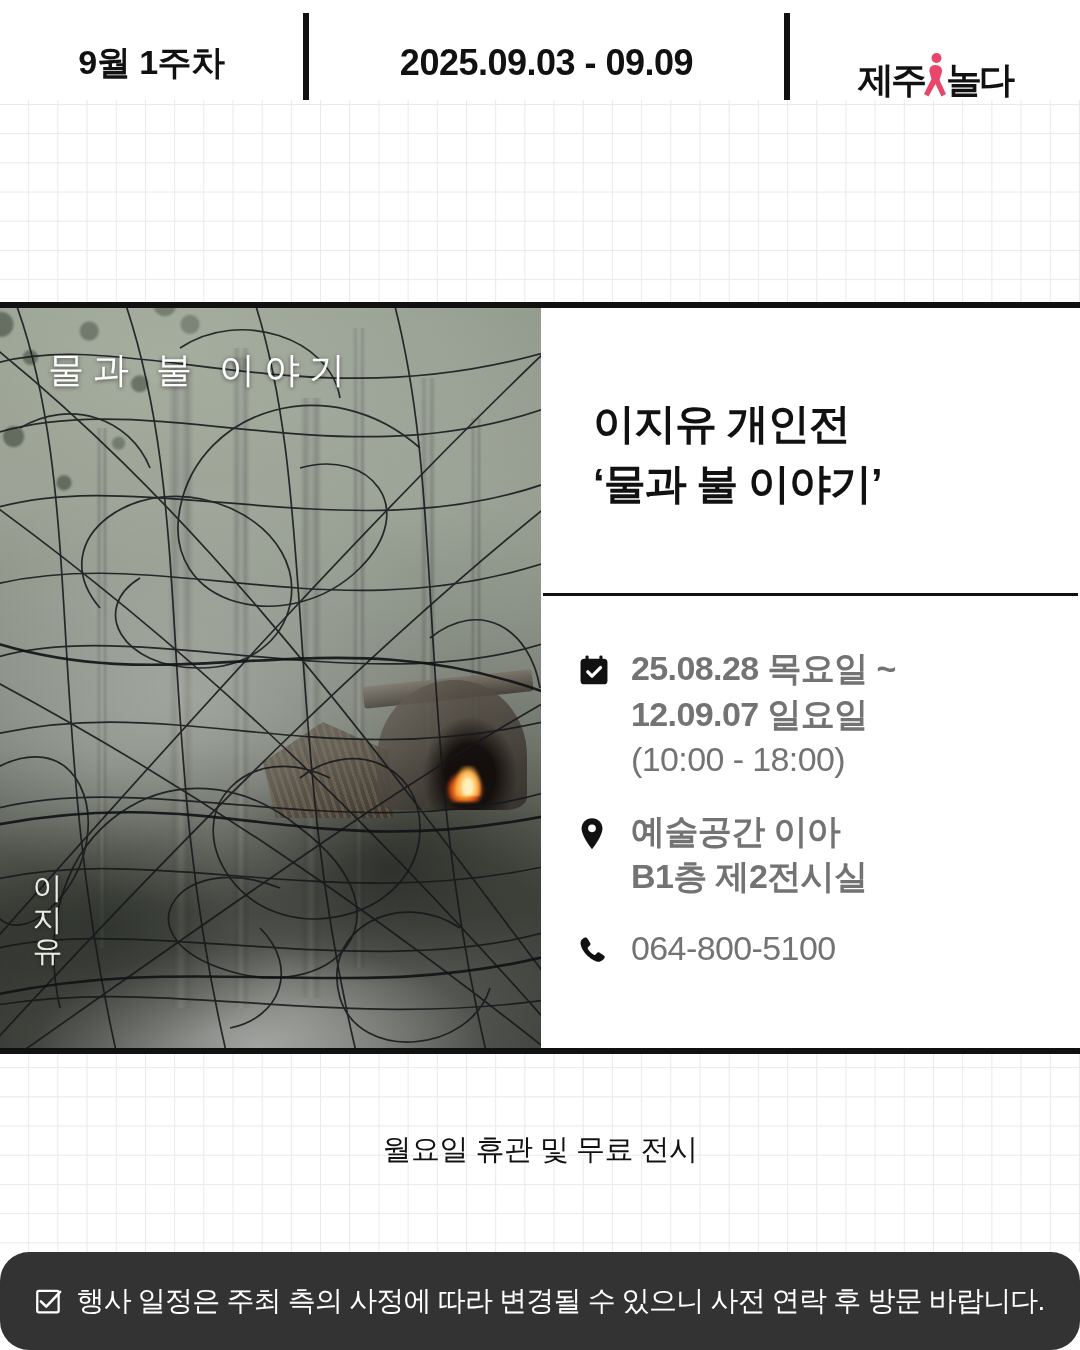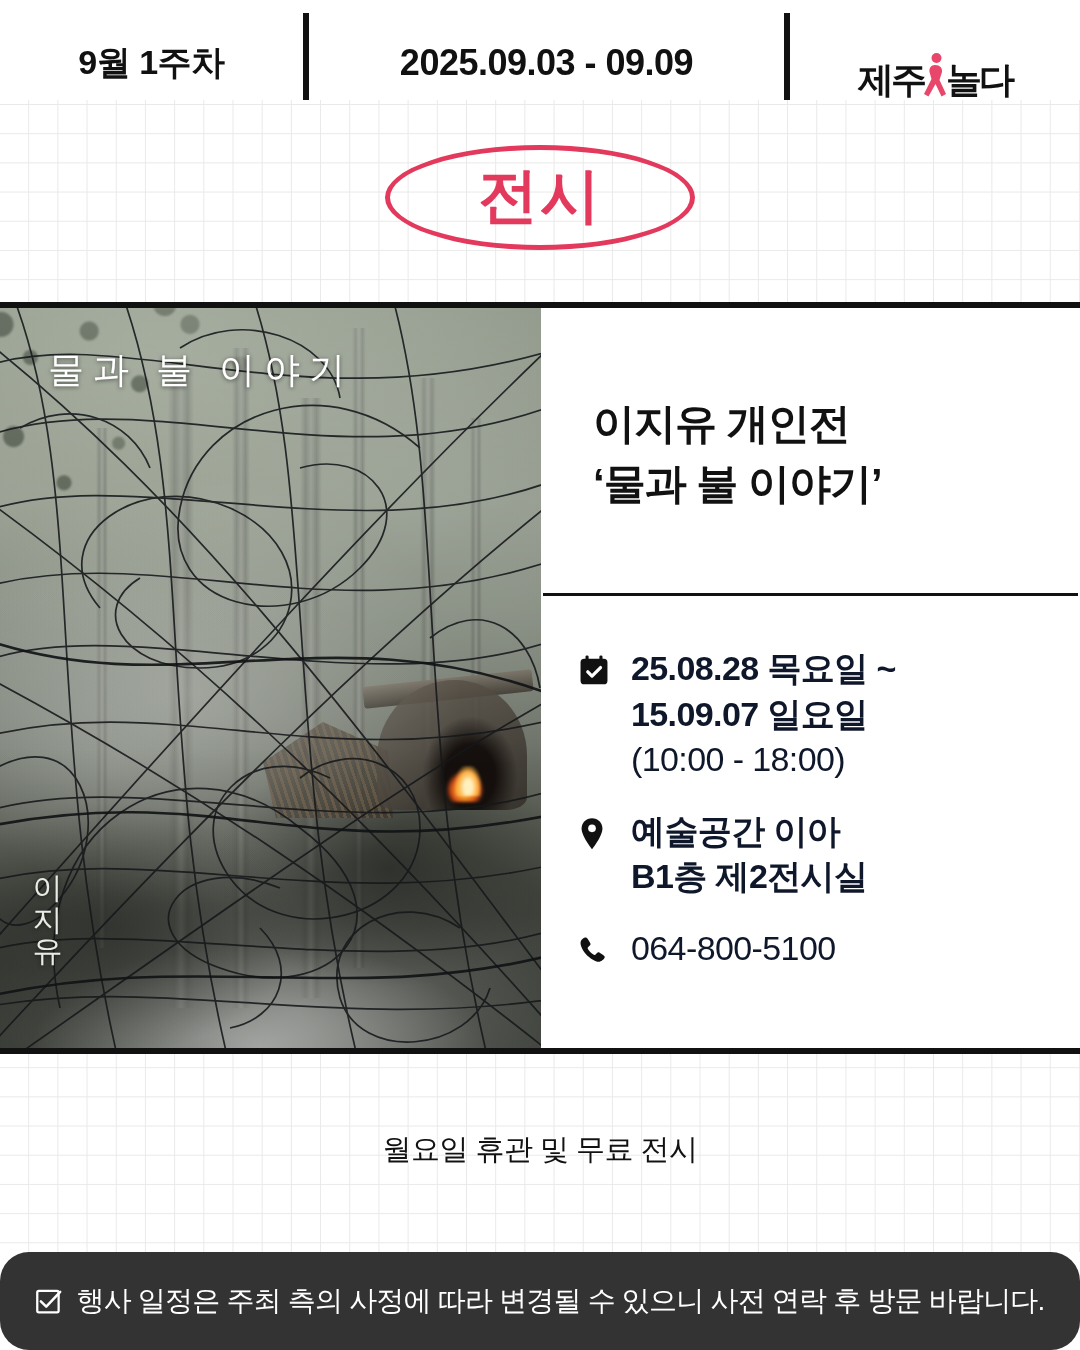--- a/index.html
+++ b/index.html
@@ -255,21 +255,21 @@
     display:flex; align-items:flex-start;
     margin-bottom:26px;
   }
   .irow-icon {
     flex:0 0 54px;
     display:flex; justify-content:flex-start; align-items:flex-start;
     padding-top:8px;
   }
   .irow-icon svg { display:block; }
   .irow-text {
-    font-size:34px; color:#0f172a; line-height:1.34;
+    font-size:34px; color:#737373; line-height:1.34;
     letter-spacing:-0.6px;
   }
   .irow-text .strong { font-weight:700; display:block; }
   .irow-text .light  { font-weight:400; display:block; }
   .irow-text .plain  { font-weight:400; }
 
   
   .note {
     position:absolute; left:0; top:1120px;
     width:1080px; height:60px;
@@ -312,23 +312,20 @@
             <path d="M13 13 C18 13 20.5 16 20 20 L17.5 28 L24 42 L19.5 44.5 L13.5 32 L6.5 44.5 L2 42 L9.5 27 L7.5 20 C7 16 9 13 13 13 Z" fill="#E8476B"></path>
           </svg>
         </span>
         <span class="logo-text">놀다</span>
       </div>
     </div>
   </div>
 
   <div class="grid-bg"></div>
 
-  <div class="badge">
-    <span class="badge-label">전시</span>
-  </div>
 
   <div class="card">
 
     <div class="art">
       <div class="art-base"></div>
       <div class="art-canopy"></div>
 
       <div class="trunk" style="left:168px;  top:60px;  width:26px; height:640px;"></div>
       <div class="trunk" style="left:232px;  top:40px;  width:18px; height:660px;"></div>
       <div class="trunk" style="left:300px;  top:90px;  width:22px; height:600px;"></div>
@@ -405,21 +402,21 @@
           <div class="irow-icon">
             <svg width="34" height="34" viewBox="0 0 24 24" xmlns="http://www.w3.org/2000/svg">
               <rect x="6" y="1" width="2.2" height="4" rx="1" fill="#111"></rect>
               <rect x="15.8" y="1" width="2.2" height="4" rx="1" fill="#111"></rect>
               <rect x="2.5" y="3.4" width="19" height="18" rx="2.6" fill="#111"></rect>
               <path d="M7.6 12.6 L10.6 15.6 L16.6 9.6" fill="none" stroke="#fff" stroke-width="2.3" stroke-linecap="round" stroke-linejoin="round"></path>
             </svg>
           </div>
           <div class="irow-text">
             <span class="strong">25.08.28 목요일 ~</span>
-            <span class="strong">15.09.07 일요일</span>
+            <span class="strong">12.09.07 일요일</span>
             <span class="light">(10:00 - 18:00)</span>
           </div>
         </div>
 
         <div class="irow">
           <div class="irow-icon">
             <svg width="30" height="34" viewBox="0 0 24 30" xmlns="http://www.w3.org/2000/svg">
               <path d="M12 1 C6.8 1 2.8 5 2.8 10.1 C2.8 17 12 28.4 12 28.4 C12 28.4 21.2 17 21.2 10.1 C21.2 5 17.2 1 12 1 Z" fill="#111"></path>
               <circle cx="12" cy="10" r="3.4" fill="#fff"></circle>
             </svg>

